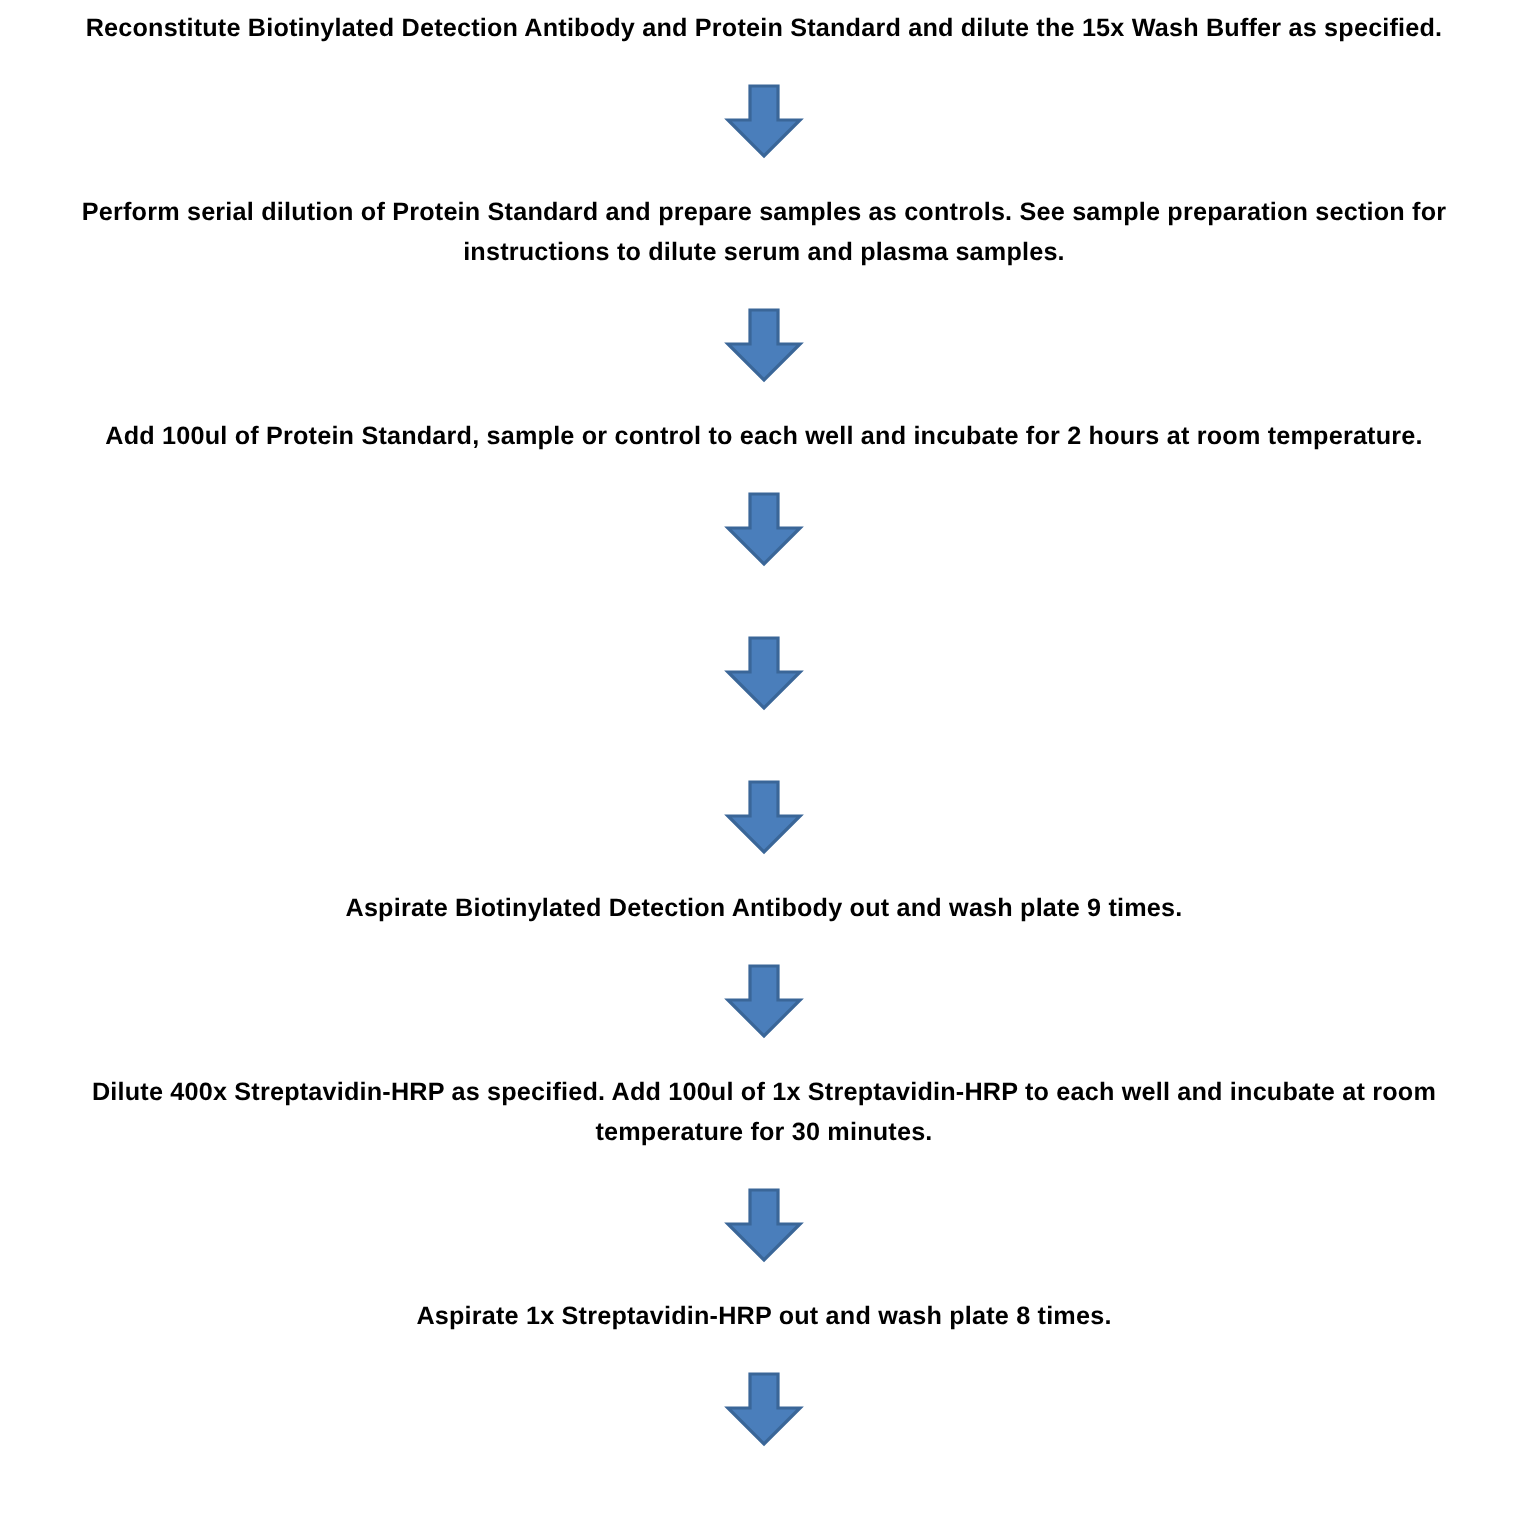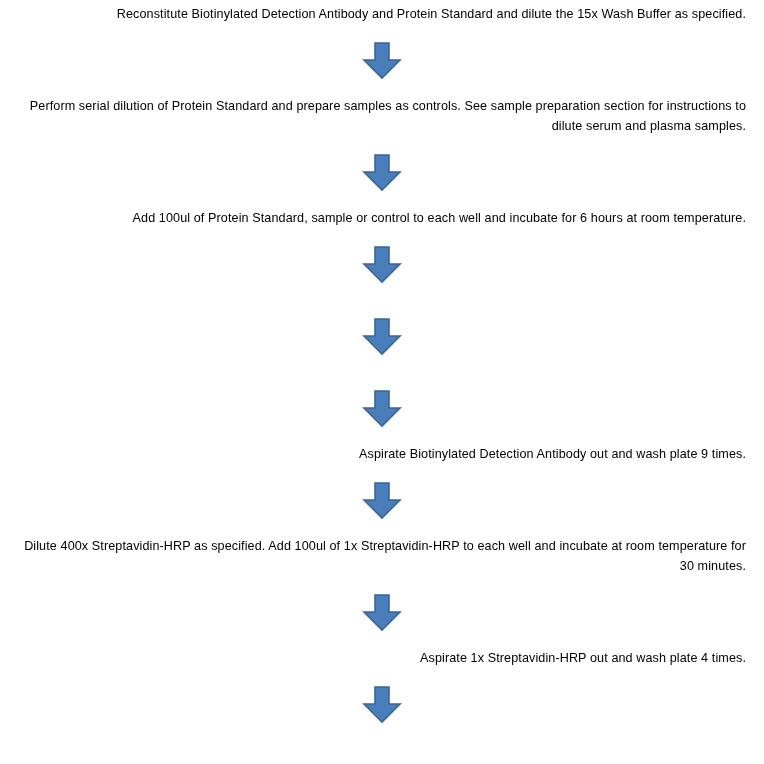--- a/index.html
+++ b/index.html
@@ -18,24 +18,24 @@
     width: 764px;
     height: 764px;
     box-sizing: border-box;
     padding: 4px 18px 0 18px;
     display: flex;
     flex-direction: column;
     align-items: center;
   }
   .step-text {
     width: 100%;
-    text-align: right;
+    text-align: center;
     font-family: "Liberation Sans", sans-serif;
     font-size: 12.6px;
-    font-weight: normal;
+    font-weight: bold;
     line-height: 20px;
     color: #000000;
     letter-spacing: 0.1px;
     white-space: pre-line;
   }
   .arrow-wrap {
     width: 100%;
     display: flex;
     justify-content: center;
     align-items: center;
@@ -65,21 +65,21 @@
   <div class="step-text">Perform serial dilution of Protein Standard and prepare samples as controls. See sample preparation section for instructions to dilute serum and plasma samples.</div>
   <div class="gap-after-text"></div>
 
   <div class="arrow-wrap">
     <svg width="40" height="38" viewBox="0 0 40 38">
       <polygon points="13,1 27,1 27,18 38,18 20,36 2,18 13,18" fill="#4A7EBB" stroke="#3A6698" stroke-width="1.6" stroke-linejoin="miter"></polygon>
     </svg>
   </div>
   <div class="gap-after-arrow"></div>
 
-  <div class="step-text">Add 100ul of Protein Standard, sample or control to each well and incubate for 6 hours at room temperature.</div>
+  <div class="step-text">Add 100ul of Protein Standard, sample or control to each well and incubate for 2 hours at room temperature.</div>
   <div class="gap-after-text"></div>
 
   <div class="arrow-wrap">
     <svg width="40" height="38" viewBox="0 0 40 38">
       <polygon points="13,1 27,1 27,18 38,18 20,36 2,18 13,18" fill="#4A7EBB" stroke="#3A6698" stroke-width="1.6" stroke-linejoin="miter"></polygon>
     </svg>
   </div>
   <div class="gap-after-arrow"></div>
 
   <div class="gap-after-text"></div>
@@ -113,21 +113,21 @@
   <div class="step-text">Dilute 400x Streptavidin-HRP as specified. Add 100ul of 1x Streptavidin-HRP to each well and incubate at room temperature for 30 minutes.</div>
   <div class="gap-after-text"></div>
 
   <div class="arrow-wrap">
     <svg width="40" height="38" viewBox="0 0 40 38">
       <polygon points="13,1 27,1 27,18 38,18 20,36 2,18 13,18" fill="#4A7EBB" stroke="#3A6698" stroke-width="1.6" stroke-linejoin="miter"></polygon>
     </svg>
   </div>
   <div class="gap-after-arrow"></div>
 
-  <div class="step-text">Aspirate 1x Streptavidin-HRP out and wash plate 4 times.</div>
+  <div class="step-text">Aspirate 1x Streptavidin-HRP out and wash plate 8 times.</div>
   <div class="gap-after-text"></div>
 
   <div class="arrow-wrap">
     <svg width="40" height="38" viewBox="0 0 40 38">
       <polygon points="13,1 27,1 27,18 38,18 20,36 2,18 13,18" fill="#4A7EBB" stroke="#3A6698" stroke-width="1.6" stroke-linejoin="miter"></polygon>
     </svg>
   </div>
   <div class="gap-after-arrow"></div>
 
 

